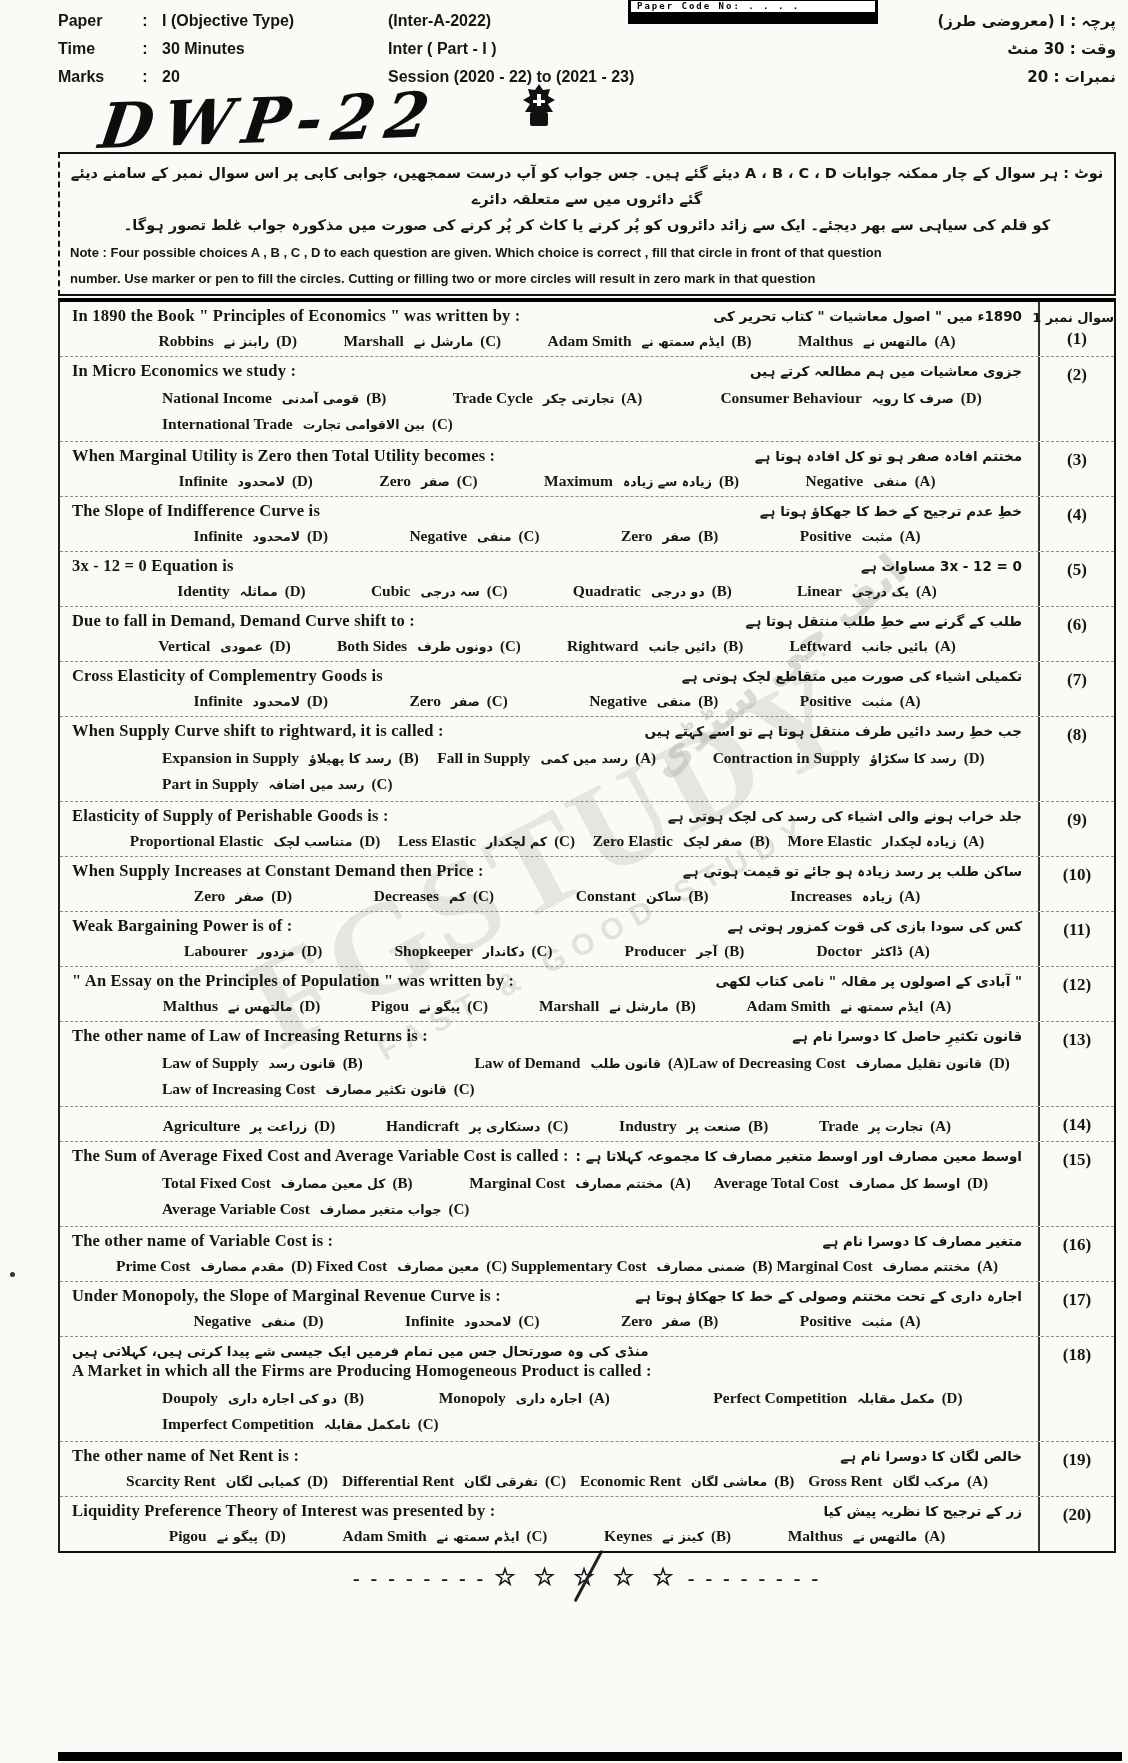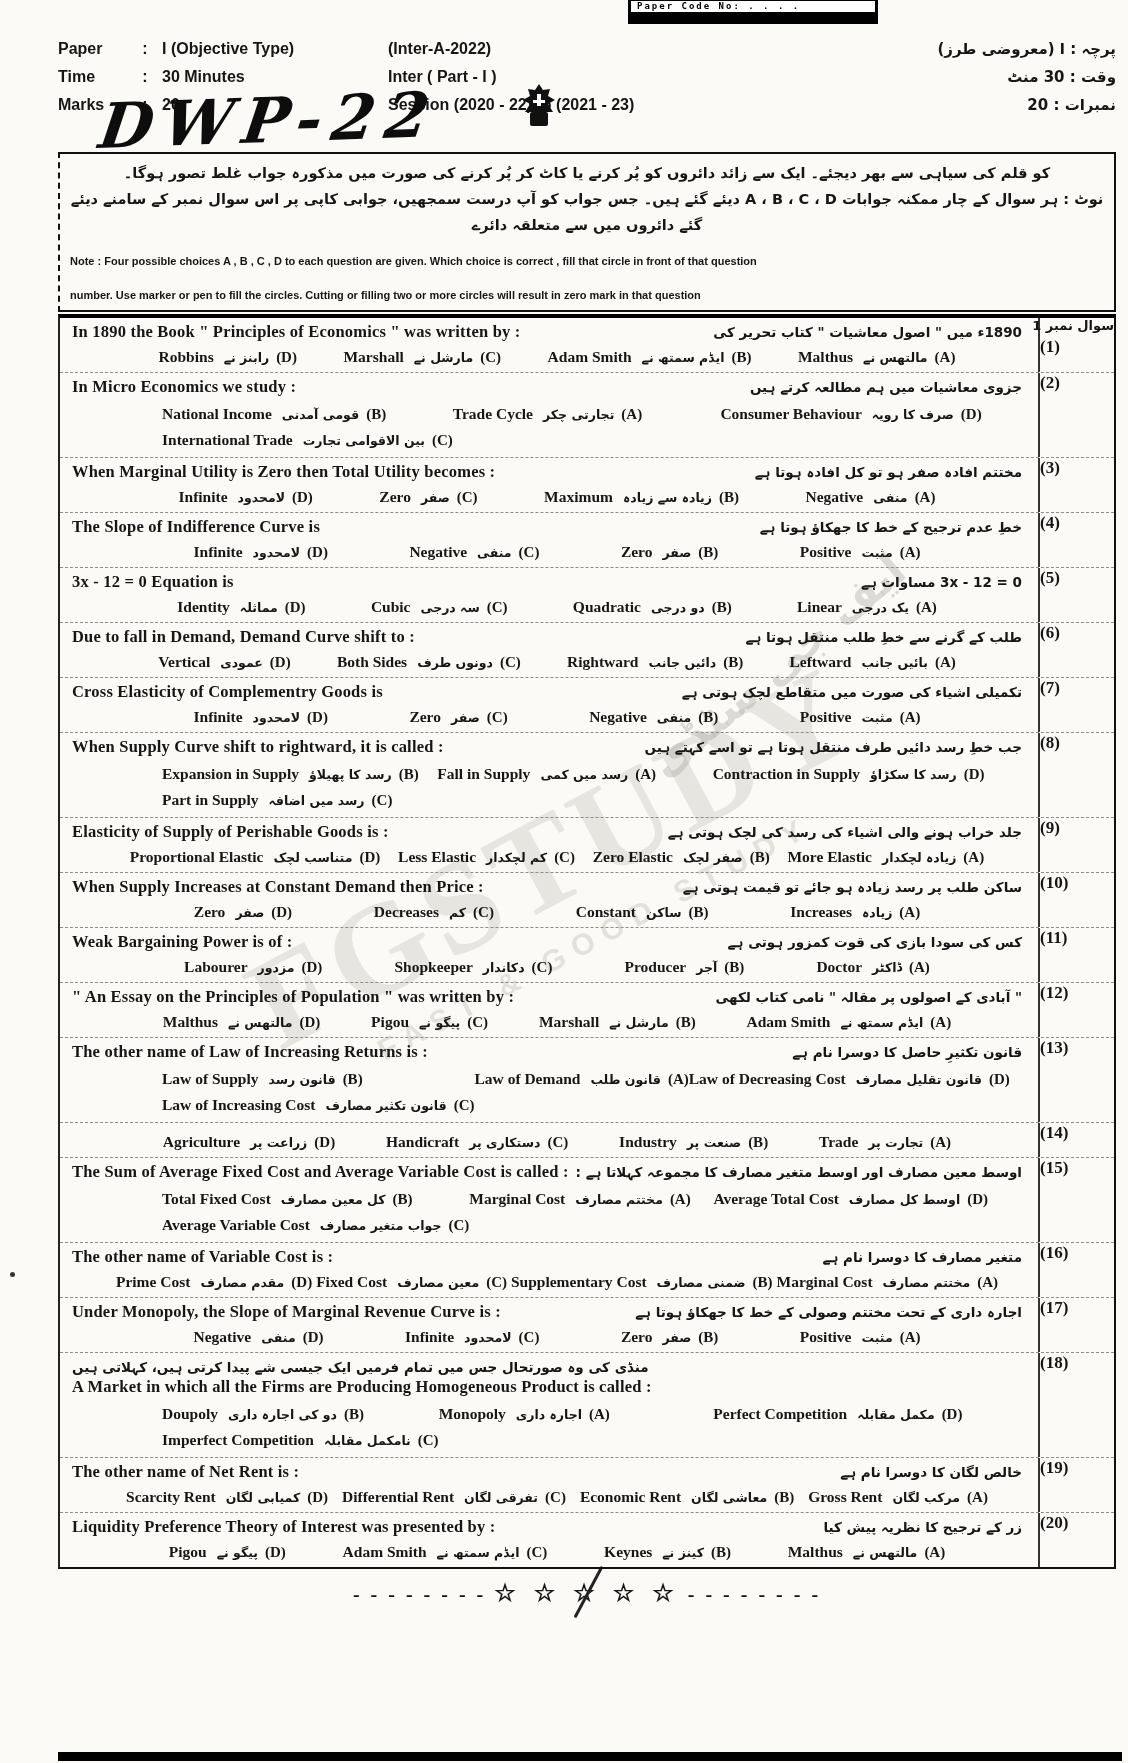--- a/index.html
+++ b/index.html
@@ -13,50 +13,50 @@
   }
   .page { position:absolute; left:58px; right:12px; top:0; bottom:0; }
 
   
   .header { position:relative; padding-top:12px; height:96px; }
   .hrow { display:flex; align-items:baseline; height:28px; font-family:"Liberation Sans", sans-serif; font-weight:bold; font-size:16px; }
   .h-left  { width:330px; display:flex; }
   .h-left .lbl { width:70px; }
   .h-left .col { width:34px; text-align:center; }
   .h-center{ width:430px; }
-  .h-right { flex:1; text-align:right; direction:rtl; font-family:"DejaVu Sans", sans-serif; font-size:15px;margin-top:28px; }
+  .h-right { flex:1; text-align:right; direction:rtl; font-family:"DejaVu Sans", sans-serif; font-size:15px; }
   .code-box { position:absolute; left:570px; top:-2px; width:250px; height:26px; border:3px solid #000; background:#fff; overflow:hidden; }
   .code-box .dots { font-family:"DejaVu Sans Mono", monospace; font-size:9px; font-weight:bold; letter-spacing:2px; color:#000; padding-left:6px; white-space:nowrap; }
   .code-box .bar { height:12px; background:#000; margin-top:1px; }
 
   
   .handwrite {
     position:absolute; left:42px; top:84px;
     font-family:"DejaVu Serif", serif; font-style:italic; font-weight:bold;
     font-size:62px; letter-spacing:10px; transform:rotate(-2deg) skewX(-10deg);
     color:#0d0d0d; z-index:3; white-space:nowrap;
   }
   .stamp { position:absolute; left:462px; top:82px; width:38px; height:48px; z-index:2; }
 
   
   .note-box {
     margin-top:56px; border:2px solid #111; border-left:2px dashed #111;
     padding:6px 10px 4px 10px; background:transparent;
   }
   .note-ur { direction:rtl; text-align:center; font-family:"DejaVu Sans", sans-serif; font-size:14.5px; font-weight:bold; line-height:26px; }
-  .note-en { font-family:"Liberation Sans", sans-serif; font-weight:bold; font-size:11px; line-height:22px; margin-top:12px; }
+  .note-en { font-family:"Liberation Sans", sans-serif; font-weight:bold; font-size:13px; line-height:22px; margin-top:4px; }
 
   
   .qtable { border:2px solid #111; border-top:4px solid #000; border-left:2px solid #222; margin-top:2px; }
   .q-row { display:flex; border-bottom:1px dashed #8e8c86; }
   .q-row:last-child { border-bottom:none; }
   .q-main { flex:1; padding:4px 10px 6px 12px; min-width:0; }
   .q-num {
-    width:76px; border-left:2px solid #333; text-align:left;
-    font-family:"Liberation Serif", serif; font-weight:bold; font-size:17px; padding-top:0;
+    width:76px; border-left:2px solid #333; text-align:center;
+    font-family:"Liberation Serif", serif; font-weight:bold; font-size:17px; padding-top:8px;
   }
   .q-num-header { font-family:"DejaVu Sans", sans-serif; font-size:13px; font-weight:bold; white-space:nowrap; margin-bottom:4px; }
   .q-head { display:flex; justify-content:space-between; align-items:baseline; }
   .q-en { font-weight:bold; font-size:16.5px; letter-spacing:.2px; white-space:nowrap; }
   .q-ur { font-family:"DejaVu Sans", sans-serif; font-size:13.5px; font-weight:bold; text-align:right; margin-right:6px; }
   .q-urline { font-family:"DejaVu Sans", sans-serif; font-size:13.5px; font-weight:bold; text-align:left; margin:2px 6px 2px 0; }
   .opts-inline { display:flex; justify-content:space-evenly; align-items:flex-start; padding:6px 26px 0 40px; }
   .opts-grid { display:grid; grid-template-columns:1fr 1fr 1fr; row-gap:8px; padding:8px 40px 2px 90px; }
   .opt { white-space:nowrap; }
   .opt-en { font-weight:bold; font-size:15.5px; }
@@ -134,22 +134,22 @@
     <div class="stamp">
       <svg width="38" height="48" viewBox="0 0 38 48">
         <path d="M19 2 L23 8 L30 7 L28 14 L35 18 L28 22 L33 30 L24 30 L25 40 L19 34 L13 40 L14 30 L5 30 L10 22 L3 18 L10 14 L8 7 L15 8 Z" fill="#111"></path>
         <rect x="10" y="30" width="18" height="14" rx="2" fill="#111"></rect>
         <path d="M17 12 h4 v12 h-4 z M13 18 h12 v3 H13 z" fill="#fff"></path>
       </svg>
     </div>
   </div>
 
   <div class="note-box">
+    <div class="note-ur" dir="rtl">نوٹ :  ہر سوال کے چار ممکنہ جوابات A ، B ، C ، D دیئے گئے ہیں۔ جس جواب کو آپ درست سمجھیں، جوابی کاپی پر اس سوال نمبر کے سامنے دیئے گئے دائروں میں سے متعلقہ دائرے</div>
     <div class="note-ur" dir="rtl">کو قلم کی سیاہی سے بھر دیجئے۔ ایک سے زائد دائروں کو پُر کرنے یا کاٹ کر پُر کرنے کی صورت میں مذکورہ جواب غلط تصور ہوگا۔</div>
-    <div class="note-ur" dir="rtl">نوٹ :  ہر سوال کے چار ممکنہ جوابات A ، B ، C ، D دیئے گئے ہیں۔ جس جواب کو آپ درست سمجھیں، جوابی کاپی پر اس سوال نمبر کے سامنے دیئے گئے دائروں میں سے متعلقہ دائرے</div>
     <div class="note-en">Note :  Four possible choices A , B , C , D to each question are given. Which choice is correct , fill that  circle in front of  that question</div>
     <div class="note-en">number. Use marker or pen to fill the circles. Cutting or filling two or more circles will result in zero mark in that question</div>
   </div>
 
   <div class="qtable" id="questions">
       <div class="q-row">
         <div class="q-main">
           <div class="q-head">
             <span class="q-en">In 1890 the Book " Principles of Economics " was written by    :</span>
             <span class="q-ur" dir="rtl">1890ء میں " اصول معاشیات " کتاب تحریر کی</span>

